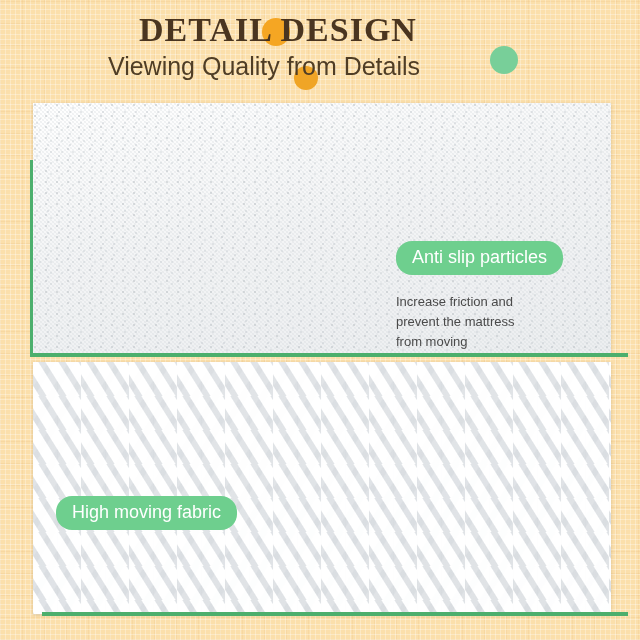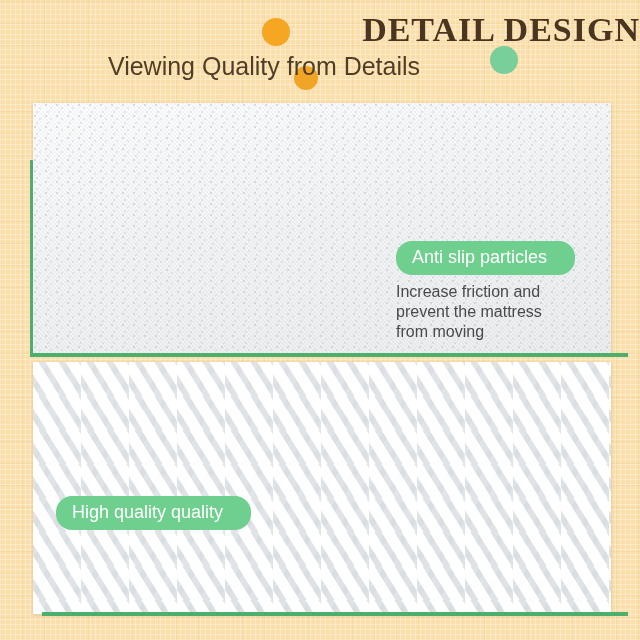--- a/index.html
+++ b/index.html
@@ -59,29 +59,28 @@
     left: 490px;
     top: 46px;
     width: 28px;
     height: 28px;
     background: #78cf99;
   }
   .title {
     position: absolute;
     left: 0;
     top: 11px;
-    width: 640px;
+    width: 556px;
     z-index: 2;
     font-family: "Liberation Serif", serif;
     font-weight: bold;
     font-size: 34px;
     letter-spacing: 1px;
     color: #4a3520;
     line-height: 38px;
-    text-align: right;
   }
   .subtitle {
     position: absolute;
     left: 0;
     top: 51px;
     width: 528px;
     z-index: 2;
     font-family: "Liberation Sans", sans-serif;
     font-size: 25px;
     color: #4f3d25;
@@ -162,28 +161,28 @@
   }
 
   
   .callout { position: absolute; }
   .badge {
     display: inline-block;
     background: #6ecf8e;
     color: #ffffff;
     font-size: 18px;
     line-height: 18px;
-    padding: 7px 28px 9px 16px;
+    padding: 7px 16px 9px 16px;
     border-radius: 16px;
     white-space: nowrap;
     font-family: "Liberation Sans", sans-serif;
   }
   .desc {
-    margin-top: 7px;
-    font-size: 16px;
+    margin-top: 17px;
+    font-size: 13px;
     line-height: 20px;
     color: #4a4a4a;
     white-space: pre-line;
     font-family: "Liberation Sans", sans-serif;
   }
   #callout-top {
     left: 396px;
     top: 241px;
   }
   #callout-bottom {
@@ -216,16 +215,16 @@
 prevent the mattress
 from moving</div>
   </div>
 
   <div class="panel" id="panel-bottom">
     <div class="photo"></div>
   </div>
   <div class="accent-line" id="accent-bottom-bottom"></div>
 
   <div class="callout" id="callout-bottom">
-    <div class="badge">High quality quality</div>
+    <div class="badge">High moving fabric</div>
   </div>
 
 </div>
 
 </body></html>

